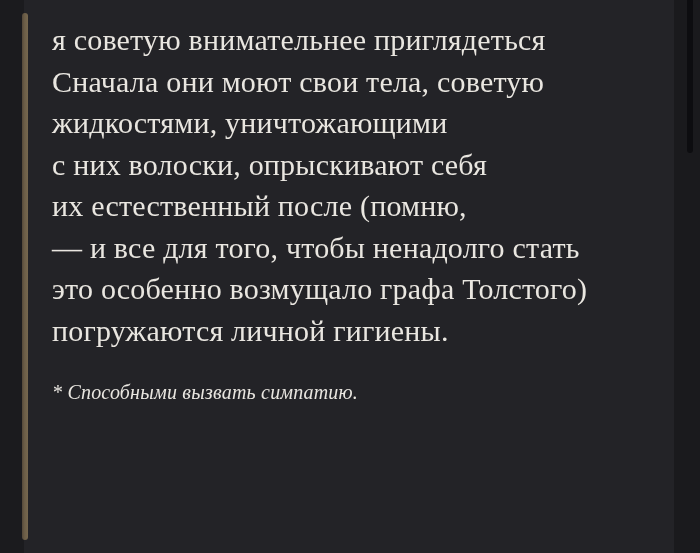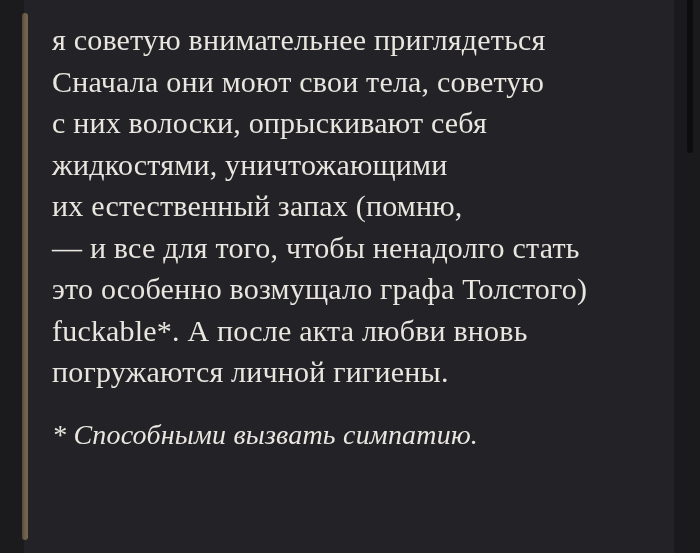--- a/index.html
+++ b/index.html
@@ -49,21 +49,21 @@
     line-height: 41.5px;
     letter-spacing: 0.2px;
     -webkit-font-smoothing: antialiased;
   }
   .quote-line {
     white-space: nowrap;
   }
   .footnote-line {
     margin-top: 21px;
     font-style: italic;
-    font-size: 28px;
+    font-size: 20px;
     white-space: nowrap;
   }
   
   .right-margin {
     position: absolute;
     top: 0;
     bottom: 0;
     right: 0;
     width: 26px;
     background: #1a1a1d;
@@ -94,26 +94,25 @@
 
   <div class="left-margin" style="background: rgb(27, 27, 30);"></div>
 
   <div class="page" style="background: rgb(35, 35, 39);"></div>
 
   <div class="quote-bar"></div>
 
   <div class="quote-text" style="color: rgb(233, 230, 224);">
     <div class="quote-line">я советую внимательнее приглядеться</div>
     <div class="quote-line">Сначала они моют свои тела, советую</div>
+    <div class="quote-line">жидкостями, уничтожающими</div>
     <div class="quote-line">с них волоски, опрыскивают себя</div>
-    <div class="quote-line">жидкостями, уничтожающими</div>
-    <div class="quote-line">их естественный запах (помню,</div>
+    <div class="quote-line">их естественный после (помню,</div>
     <div class="quote-line">— и все для того, чтобы ненадолго стать</div>
     <div class="quote-line">это особенно возмущало графа Толстого)</div>
-    <div class="quote-line">fuckable*. А после акта любви вновь</div>
     <div class="quote-line">погружаются личной гигиены.</div>
     <div class="footnote-line">* Способными вызвать симпатию.</div>
   </div>
 
   <div class="right-margin">
     <div class="scrollbar-thumb" style="background: rgb(13, 13, 16);"></div>
   </div>
 
 </div>
 

